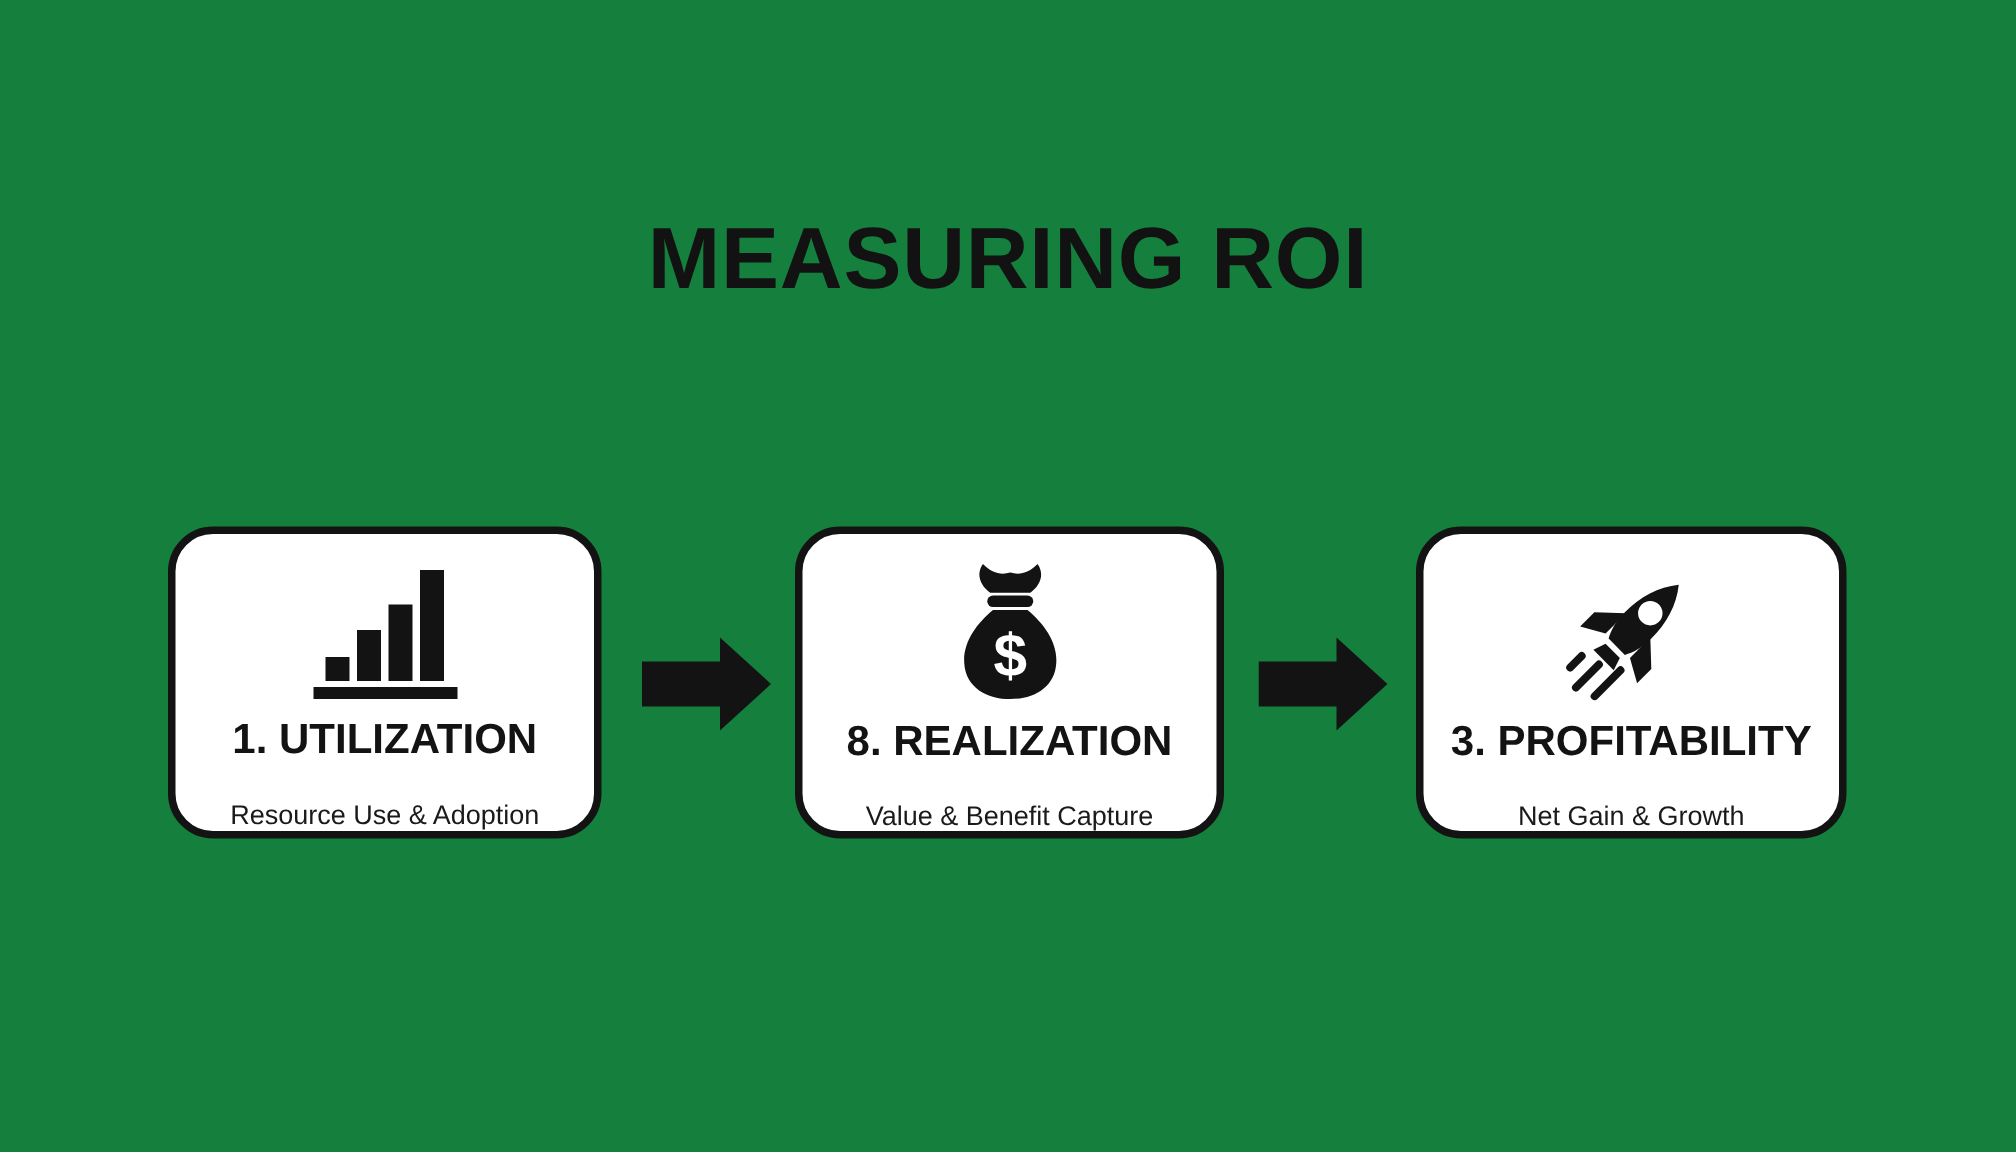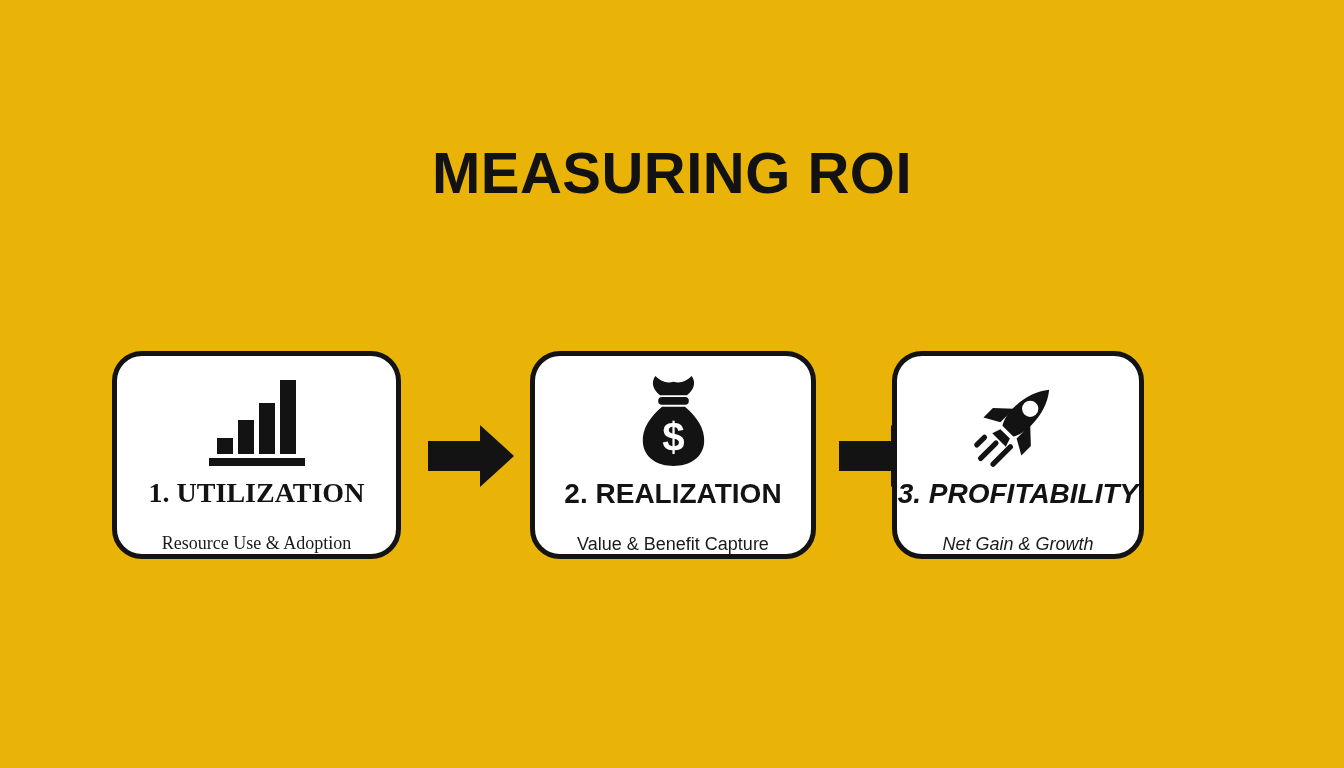--- a/index.html
+++ b/index.html
@@ -5,21 +5,21 @@
   html, body {
     margin: 0;
     padding: 0;
     font-family: "Liberation Sans", "DejaVu Sans", sans-serif;
     background: #fafafa;
   }
   .canvas {
     position: relative;
     width: 1344px;
     height: 768px;
-    background: #eab308;
+    background: #15803d;
     overflow: hidden;
     color: #131313;
   }
   .main-title {
     position: absolute;
     left: 0;
     right: 0;
     top: 140px;
     text-align: center;
     font-size: 58px;
@@ -33,23 +33,23 @@
     top: 351px;
     height: 208px;
     box-sizing: border-box;
     background: #ffffff;
     border: 5px solid #131313;
     border-radius: 30px;
     display: flex;
     flex-direction: column;
     align-items: center;
   }
-  .step-1 { left: 112px; width: 289px; font-family: Liberation Serif, serif; }
+  .step-1 { left: 112px; width: 289px; }
   .step-2 { left: 530px; width: 286px; }
-  .step-3 { left: 892px; width: 252px; font-style: italic; }
+  .step-3 { left: 944px; width: 287px; }
   .icon-wrap {
     height: 92px;
     margin-top: 19px;
     display: flex;
     align-items: flex-end;
     justify-content: center;
   }
   .step-title {
     margin-top: 11px;
     font-size: 28px;
@@ -105,21 +105,21 @@
 
   <div class="step-card step-2">
     <div class="icon-wrap">
       <svg width="77" height="92" viewBox="0 0 80 96" aria-hidden="true">
         <path class="ink" d="M21,1 C27,7 33,9 40,7 C47,9 53,7 59,1 C64,8 61,16 54,21 L26,21 C19,16 16,8 21,1 Z"></path>
         <rect class="ink" x="24" y="23" width="32" height="8" rx="4"></rect>
         <path class="ink" d="M28,33 C16,43 7,56 8,70 C9,87 24,95 40,95 C56,95 71,87 72,70 C73,56 64,43 52,33 Z"></path>
         <text x="40" y="79" text-anchor="middle" font-size="42" font-weight="bold" fill="#ffffff" font-family="Liberation Sans, sans-serif">$</text>
       </svg>
     </div>
-    <div class="step-title">2. REALIZATION</div>
+    <div class="step-title">8. REALIZATION</div>
     <div class="step-subtitle">Value &amp; Benefit Capture</div>
   </div>
 
   <div class="flow-arrow arrow-2">
     <svg width="86" height="62" viewBox="0 0 86 62" aria-hidden="true">
       <polygon class="ink" points="0,16 52,16 52,0 86,31 52,62 52,46 0,46"></polygon>
     </svg>
   </div>
 
   <div class="step-card step-3">

